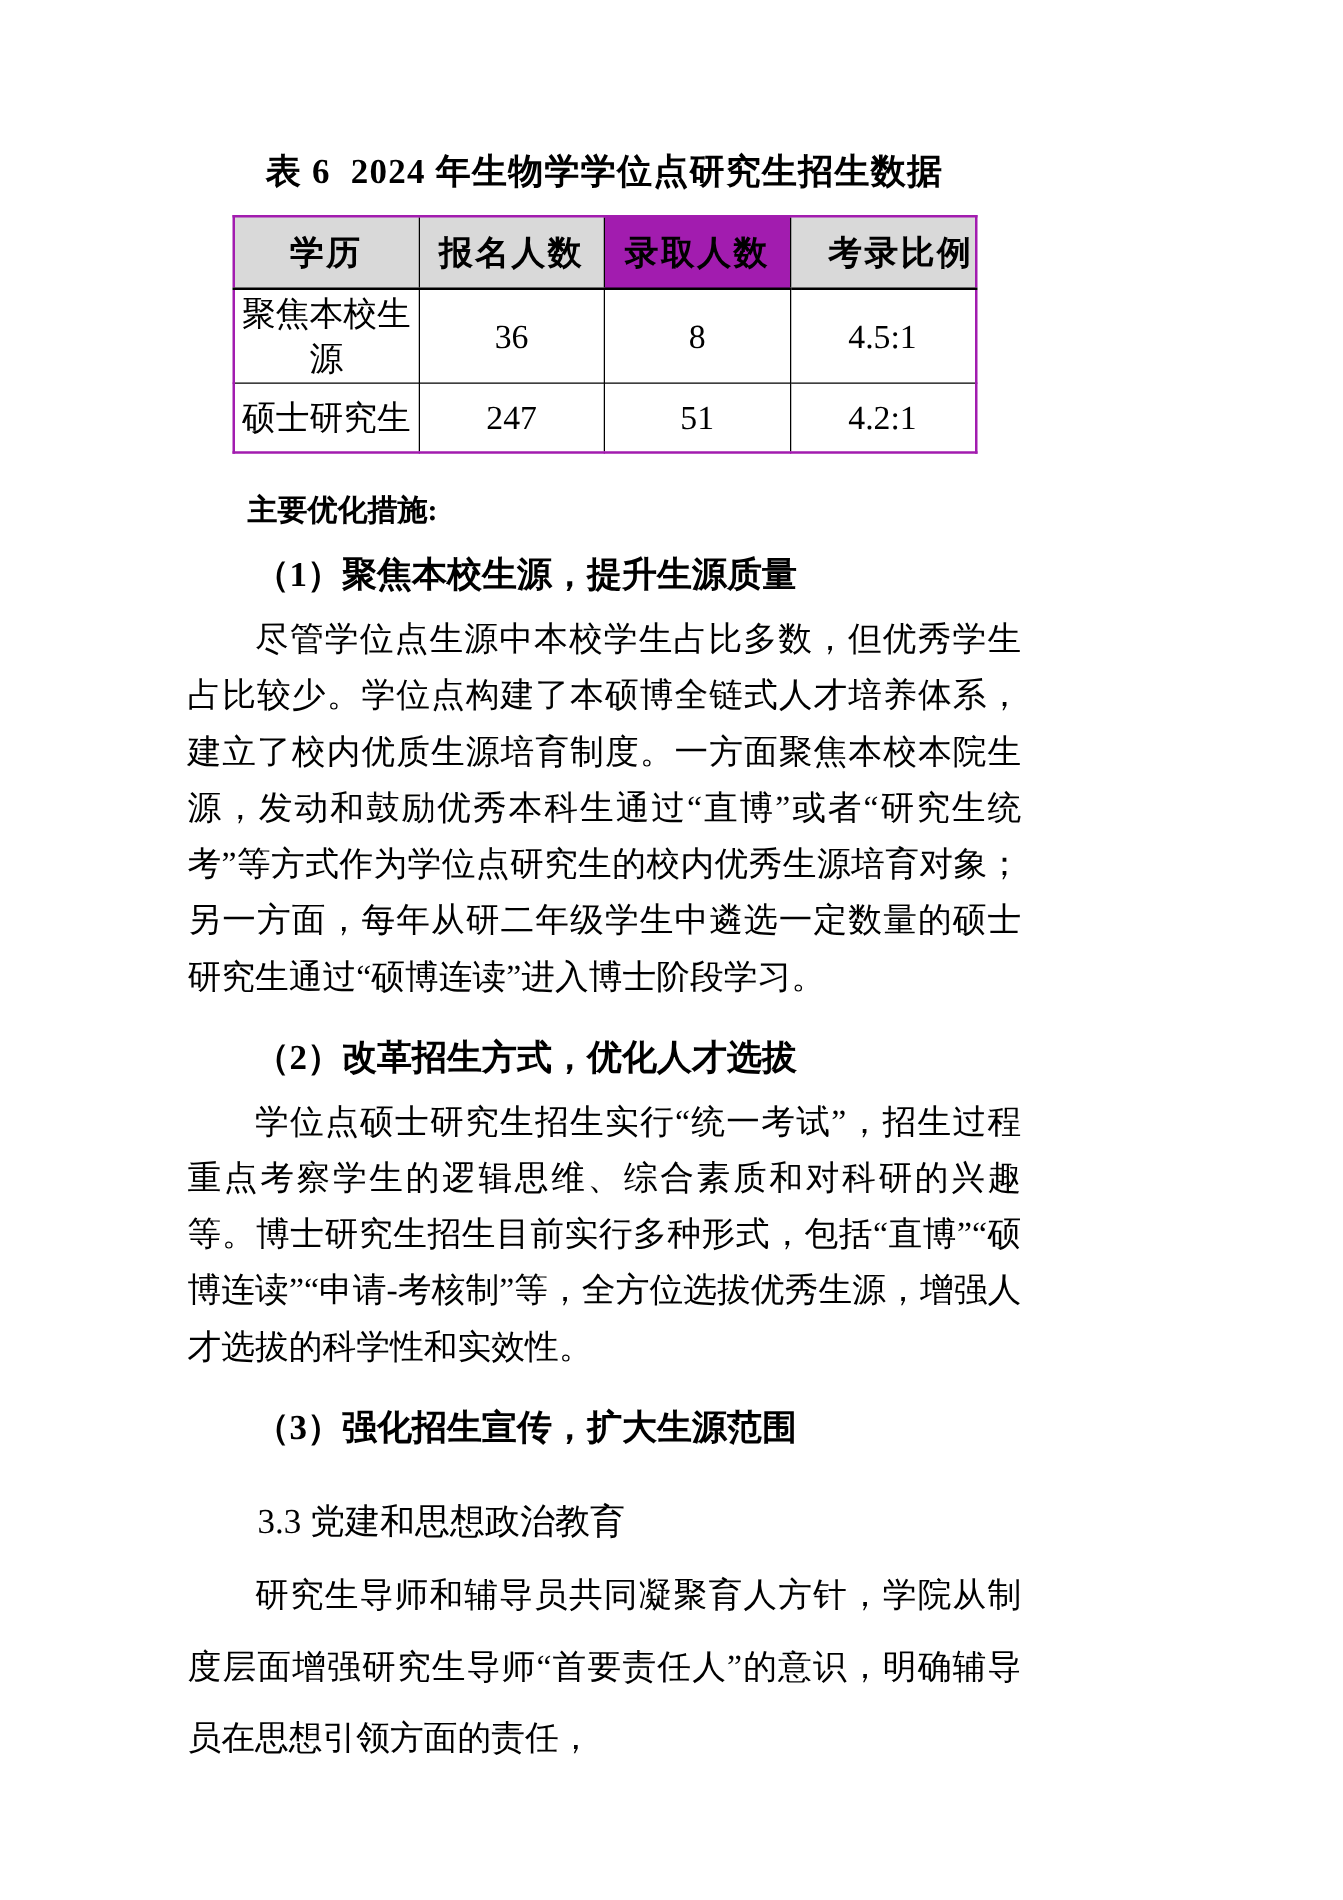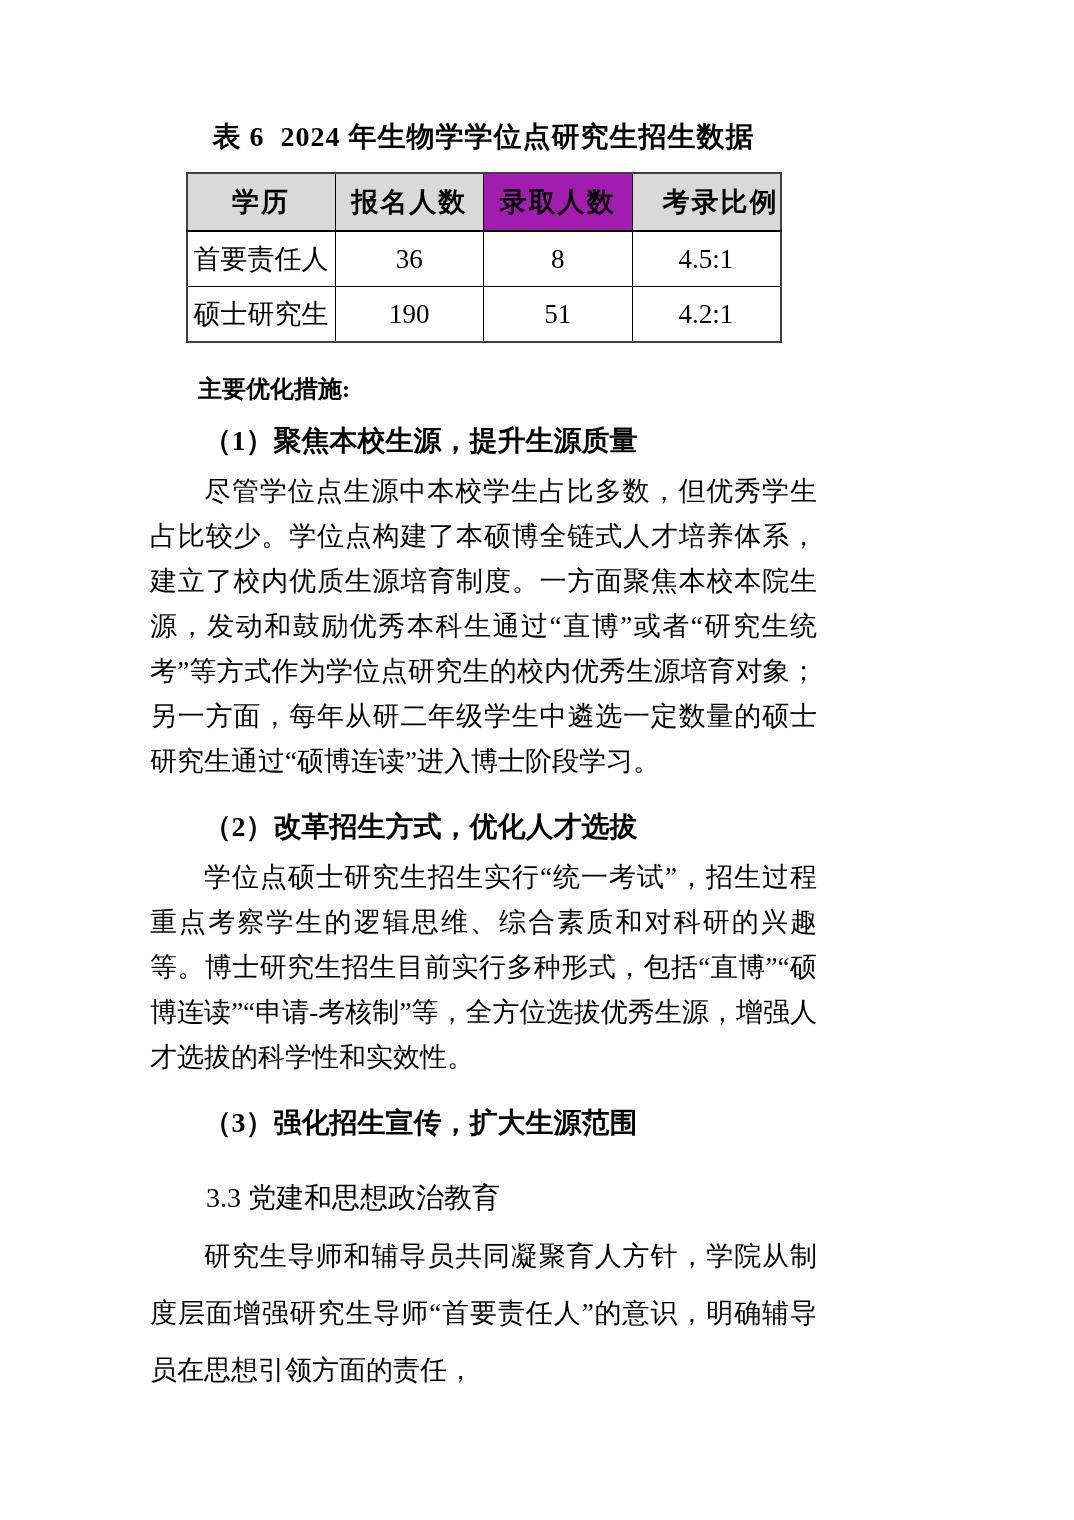--- a/index.html
+++ b/index.html
@@ -21,21 +21,21 @@
     text-align:center;
     white-space:pre-wrap;
     margin:0 0 13px 0;
     letter-spacing:1px;
   }
   table.adm{
     border-collapse:collapse;
     margin:16px auto;
     width:596px;
     table-layout:fixed;
-    border:2px solid #404040;
+    border:2px solid #a21caf;
   }
   table.adm th{
     font-size:27px;
     font-weight:bold;
     height:54px;
     border:1px solid #000;
     border-bottom:2px solid #000;
     text-align:center;
     letter-spacing:2px;
   }
@@ -88,28 +88,28 @@
     <thead>
       <tr>
         <th style="background: rgb(217, 217, 217);">学历</th>
         <th style="background: rgb(217, 217, 217);">报名人数</th>
         <th style="background: #a21caf;">录取人数</th>
         <th style="background: rgb(217, 217, 217); text-align: right;">考录比例</th>
       </tr>
     </thead>
     <tbody>
       <tr>
-        <td>首要责任人</td>
+        <td>聚焦本校生源</td>
         <td>36</td>
         <td>8</td>
         <td>4.5:1</td>
       </tr>
       <tr>
         <td>硕士研究生</td>
-        <td>190</td>
+        <td>247</td>
         <td>51</td>
         <td>4.2:1</td>
       </tr>
     </tbody>
   </table>
 
   <p class="h-measures">主要优化措施:</p>
 
   <p class="h-item">（1）聚焦本校生源，提升生源质量</p>
   <p class="para">尽管学位点生源中本校学生占比多数，但优秀学生占比较少。学位点构建了本硕博全链式人才培养体系，建立了校内优质生源培育制度。一方面聚焦本校本院生源，发动和鼓励优秀本科生通过“直博”或者“研究生统考”等方式作为学位点研究生的校内优秀生源培育对象；另一方面，每年从研二年级学生中遴选一定数量的硕士研究生通过“硕博连读”进入博士阶段学习。</p>

